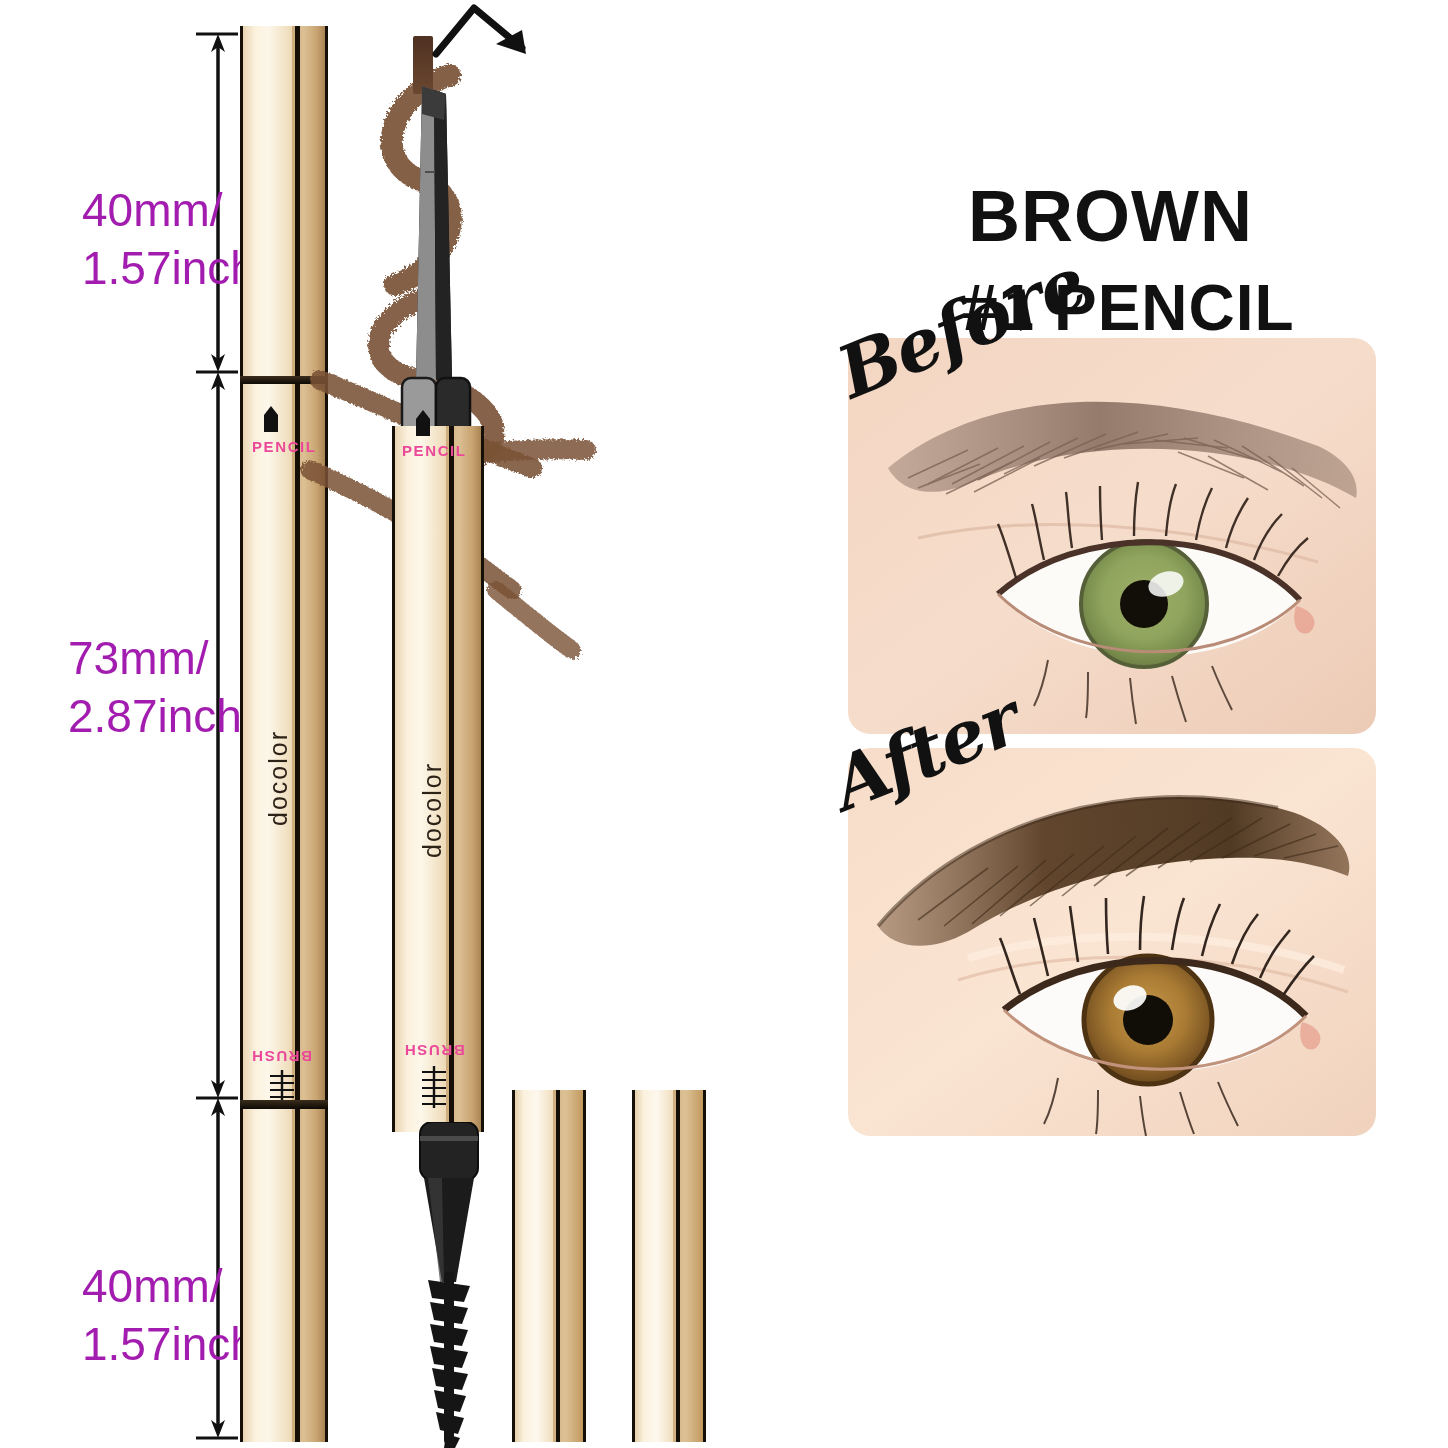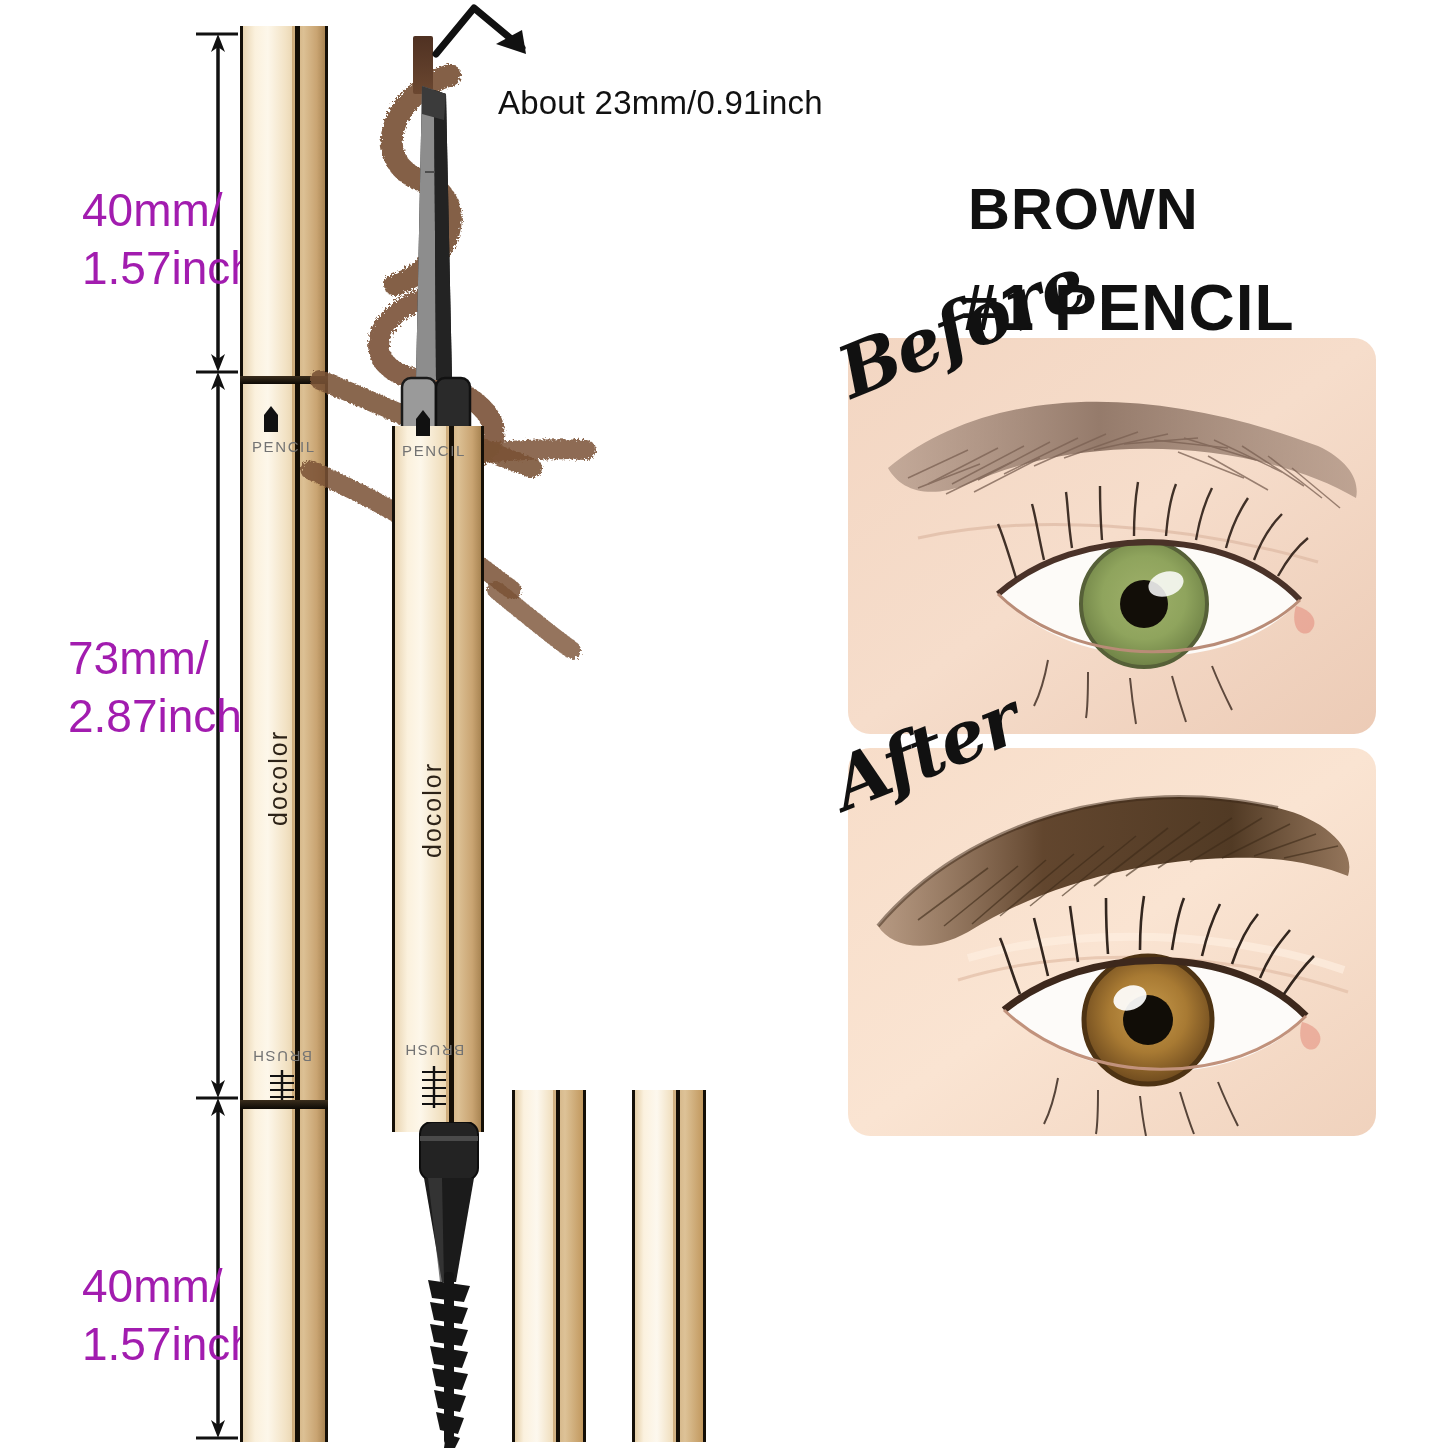--- a/index.html
+++ b/index.html
@@ -7,21 +7,21 @@
        font-family:"Liberation Sans",sans-serif;color:#111;}
   .abs{position:absolute;}
 
   
   .dim-label{font-size:46px;line-height:1.25;color:#a21caf;text-align:left;white-space:pre-line;}
 
   
   .callout{font-size:33px;line-height:1.35;color:#111;white-space:pre-line;letter-spacing:.2px;}
 
   
-  .title-brown{font-size:58px;font-weight:bold;letter-spacing:1px;line-height:1;text-align:right;}
+  .title-brown{font-size:72px;font-weight:bold;letter-spacing:1px;line-height:1;text-align:right;}
   .title-pencil{font-size:64px;font-weight:bold;letter-spacing:1px;line-height:1;margin-top:8px;}
 
   
   .script{font-family:"DejaVu Serif",serif;font-style:italic;font-weight:bold;
           font-size:72px;color:#111;letter-spacing:-2px;}
 
   
   .photo{border-radius:22px;overflow:hidden;position:absolute;}
   .photo svg{display:block;width:100%;height:100%;}
 
@@ -30,21 +30,21 @@
   .barrel .front{position:absolute;left:0;top:0;bottom:0;width:62%;
      background:linear-gradient(90deg,#e9d5b2 0%,#fbf1dd 22%,#fdf7ea 45%,#f2e2c4 78%,#e5cfa8 100%);
      border-left:3px solid #140f07;}
   .barrel .side{position:absolute;right:0;top:0;bottom:0;width:38%;
      background:linear-gradient(90deg,#cdab7a 0%,#dcc094 35%,#c9a472 75%,#a98553 100%);
      border-right:3px solid #140f07;}
   .barrel .seam{position:absolute;top:0;bottom:0;left:62%;width:5px;background:#150f06;}
 
   .vtext{position:absolute;white-space:nowrap;transform-origin:0 0;}
   .brandtxt{font-size:25px;letter-spacing:2px;color:#2c2217;font-weight:500;}
-  .smalltxt{font-size:14px;letter-spacing:1.6px;color:#737373;font-weight:normal;}
+  .smalltxt{font-size:14px;letter-spacing:1.6px;color:#ec4899;font-weight:bold;}
 
   .cap-gold{position:absolute;}
   .cap-gold .f{position:absolute;left:0;top:0;bottom:0;width:60%;
      background:linear-gradient(90deg,#e5cfa8 0%,#fbf1de 20%,#fdf8ee 50%,#f0dfbf 85%,#e2caa0 100%);
      border-left:3px solid #140f07;}
   .cap-gold .s{position:absolute;right:0;top:0;bottom:0;width:40%;
      background:linear-gradient(90deg,#cfae7e 0%,#ddc297 40%,#c2995f 100%);
      border-right:3px solid #140f07;}
   .cap-gold .sm{position:absolute;top:0;bottom:0;left:60%;width:4px;background:#140f06;}
 </style>
@@ -223,21 +223,20 @@
   <div class="f"></div>
   <div class="s"></div>
   <div class="sm"></div>
 </div>
 
 <svg class="abs" width="130" height="70" viewBox="0 0 130 70" style="left:418px;top:-2px;">
   <path d="M18 56 L56 10 L104 50" stroke="#111" stroke-width="7" fill="none" stroke-linecap="round" stroke-linejoin="round"></path>
   <path d="M108 56 L78 46 L104 32 Z" fill="#111"></path>
 </svg>
 <div class="abs callout" style="left:498px;top:36px;width:420px;">
-  <div>About 23mm/0.91inch</div>
 </div>
 
 <div class="abs title-brown" style="left:968px;top:180px;">BROWN</div>
 <div class="abs title-pencil" style="left:962px;top:268px;">#1 PENCIL</div>
 
 <div class="photo" style="left:848px;top:338px;width:528px;height:396px;">
   <svg viewBox="0 0 528 396" preserveAspectRatio="none">
     <defs>
       <linearGradient id="skinB" x1="0" y1="0" x2="1" y2="1">
         <stop offset="0" stop-color="#f3d6c2"></stop>

